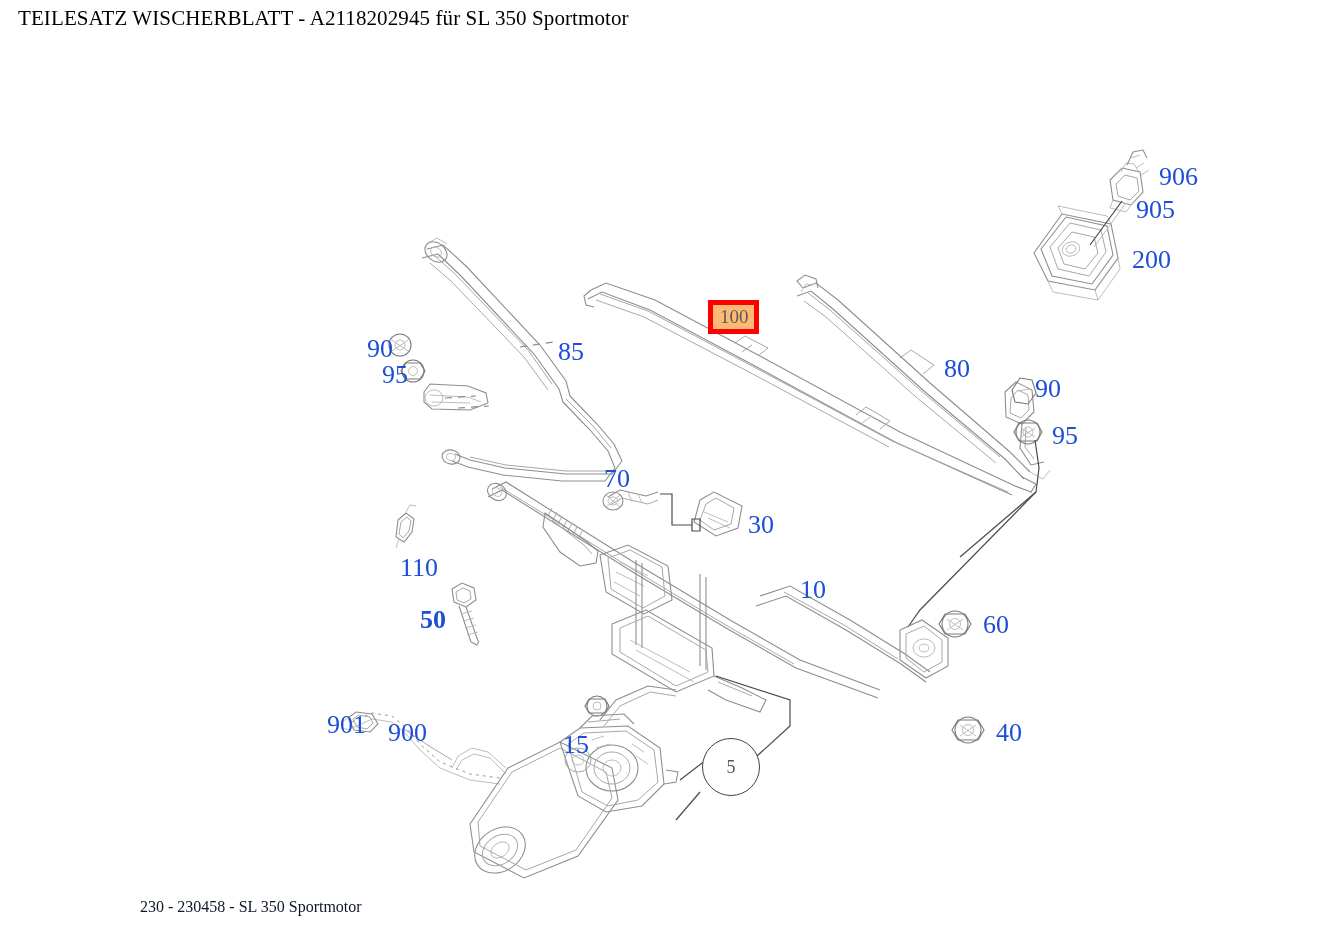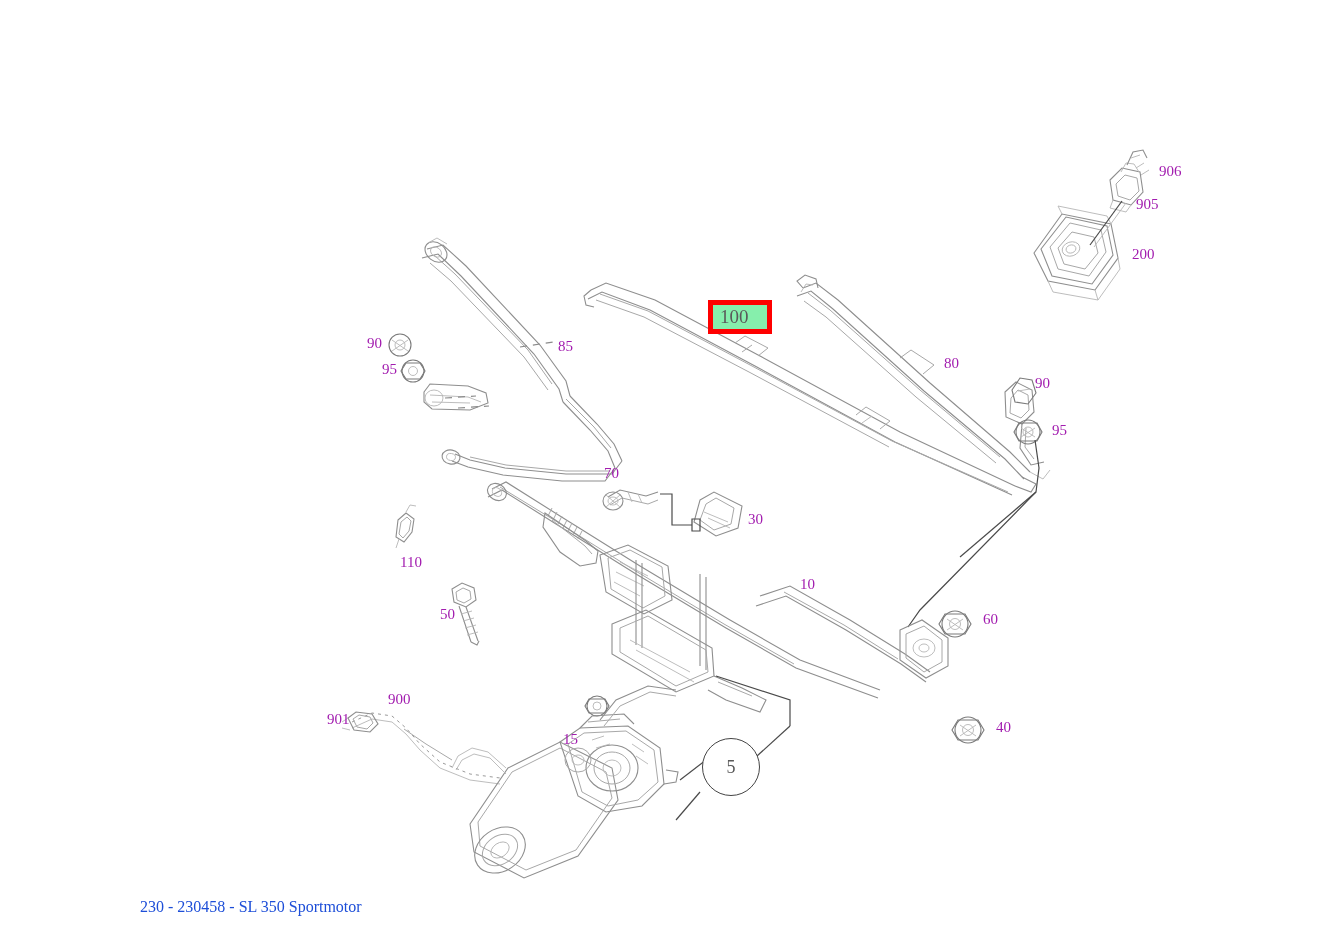--- a/index.html
+++ b/index.html
@@ -24,43 +24,43 @@
     color: #000000;
     white-space: nowrap;
     letter-spacing: 0.1px;
   }
   #footer {
     position: absolute;
     left: 140px;
     top: 898px;
     font-size: 16px;
     font-family: "Liberation Serif", "DejaVu Serif", serif;
-    color: #1d4ed8;
+    color: #0f172a;
     white-space: nowrap;
   }
   #drawing {
     position: absolute;
     left: 0;
     top: 0;
     width: 1326px;
     height: 938px;
   }
   .part-label {
     position: absolute;
     font-family: "Liberation Serif", "DejaVu Serif", serif;
-    font-size: 15px;
-    color: #a21caf;
+    font-size: 26px;
+    color: #1d4ed8;
     white-space: nowrap;
     line-height: 1;
   }
   .part-label.hl {
     color: #5a5a5a;
-    background: #86efac;
+    background: #fdba74;
     border: 5px solid #ff0000;
-    padding: 2px 18px 3px 7px;
+    padding: 2px 5px 3px 7px;
     font-size: 19px;
     line-height: 1;
     box-sizing: border-box;
   }
   .circle-callout {
     position: absolute;
     width: 58px;
     height: 58px;
     border: 1.3px solid #444;
     border-radius: 50%;
@@ -76,20 +76,21 @@
     font-family: "Liberation Serif", "DejaVu Serif", serif;
     font-size: 18px;
     color: #585858;
   }
 </style>
 </head>
 <body>
 
 <div id="page">
 
+  <div id="title">TEILESATZ WISCHERBLATT  - A2118202945 für SL 350 Sportmotor</div>
 
   <svg id="drawing" viewBox="0 0 1326 938" xmlns="http://www.w3.org/2000/svg">
     <defs>
       <style>
         .ln  { fill:none; stroke:#8e8e8e; stroke-width:1.1; }
         .ln2 { fill:none; stroke:#a8a8a8; stroke-width:1; }
         .lnd { fill:none; stroke:#9a9a9a; stroke-width:1; stroke-dasharray:3 4; }
         .lnf { fill:none; stroke:#b6b6b6; stroke-width:0.9; }
         .leader { fill:none; stroke:#4a4a4a; stroke-width:1.2; }
         .leaderd { fill:none; stroke:#8a8a8a; stroke-width:1.2; stroke-dasharray:7 6; }
@@ -364,25 +365,25 @@
   <div class="part-label" style="left:558px; top:339px;">85</div>
   <div class="part-label" style="left:367px; top:336px;">90</div>
   <div class="part-label" style="left:382px; top:362px;">95</div>
   <div class="part-label" style="left:944px; top:356px;">80</div>
   <div class="part-label" style="left:1035px; top:376px;">90</div>
   <div class="part-label" style="left:1052px; top:423px;">95</div>
   <div class="part-label" style="left:604px; top:466px;">70</div>
   <div class="part-label" style="left:748px; top:512px;text-align:right;">30</div>
   <div class="part-label" style="left:372px; top:555px;margin-left:28px;">110</div>
   <div class="part-label" style="left:800px; top:577px;">10</div>
-  <div class="part-label" style="left:440px; top:607px;">50</div>
+  <div class="part-label" style="left:420px; top:607px;font-weight:bold;">50</div>
   <div class="part-label" style="left:983px; top:612px;text-align:right;">60</div>
   <div class="part-label" style="left:996px; top:720px;">40</div>
   <div class="part-label" style="left:327px; top:712px;">901</div>
-  <div class="part-label" style="left:388px; top:692px;">900</div>
+  <div class="part-label" style="left:388px; top:720px;">900</div>
   <div class="part-label" style="left:563px; top:732px;">15</div>
 
   <div class="circle-callout" style="left:702px; top:738px;">
     <span>5</span>
   </div>
 
   <div id="footer">230 - 230458 - SL 350 Sportmotor</div>
 
 </div>
 

